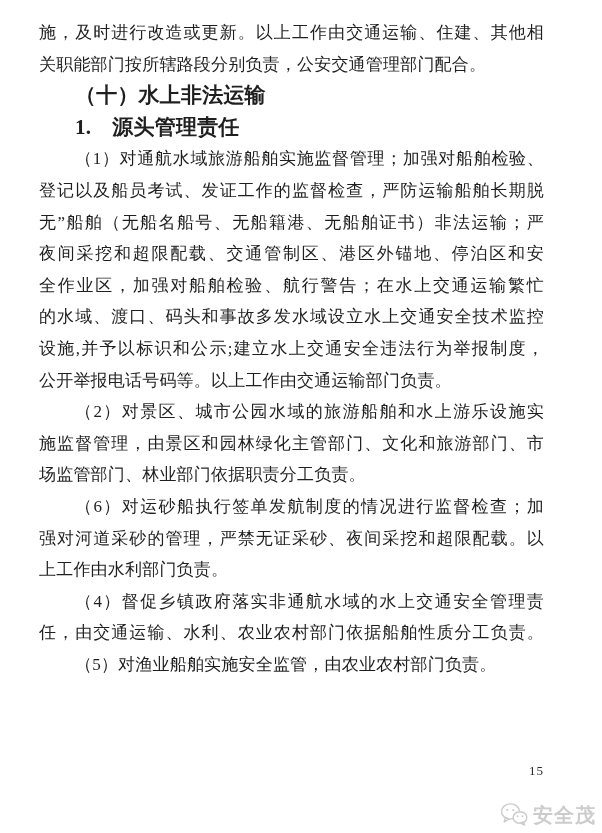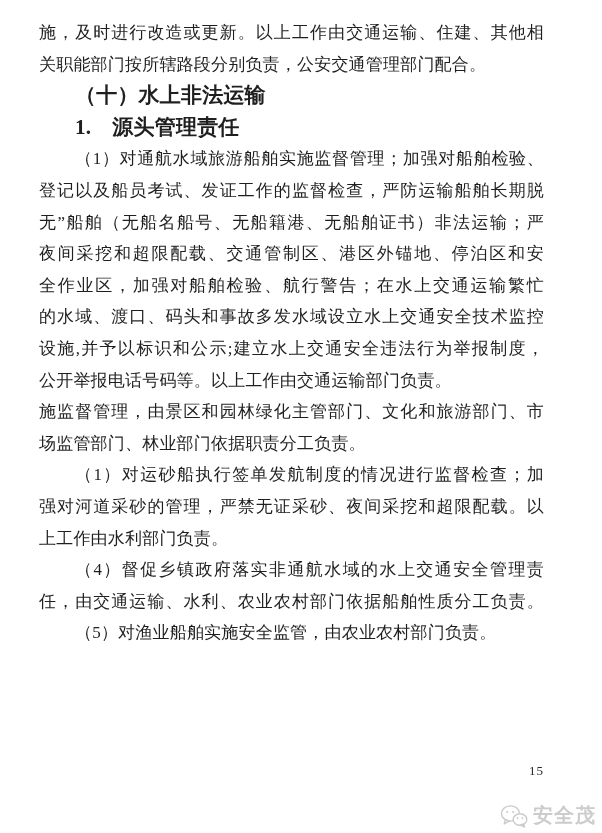--- a/index.html
+++ b/index.html
@@ -55,21 +55,21 @@
     text-align: right;
     font-size: 13px;
     letter-spacing: 1px;
     color: #2a2a2a;
   }
   .watermark {
     position: absolute;
     right: 6px;
     bottom: 4px;
     display: flex;
-    align-items: center;
+    align-items: flex-start;
     gap: 5px;
     color: #cccccc;
   }
   .watermark .brand {
     font-size: 20px;
     font-weight: 600;
     letter-spacing: 1px;
     font-family: "Liberation Sans", "DejaVu Sans", sans-serif;
   }
   .wechat-icon {
@@ -89,23 +89,24 @@
     <div class="ln ind bold">（十）水上非法运输</div>
     <div class="ln ind bold">1.　源头管理责任</div>
     <div class="ln ind jf">（1）对通航水域旅游船舶实施监督管理；加强对船舶检验、</div>
     <div class="ln jf">登记以及船员考试、发证工作的监督检查，严防运输船舶长期脱</div>
     <div class="ln jf">无”船舶（无船名船号、无船籍港、无船舶证书）非法运输；严</div>
     <div class="ln jf">夜间采挖和超限配载、交通管制区、港区外锚地、停泊区和安</div>
     <div class="ln jf">全作业区，加强对船舶检验、航行警告；在水上交通运输繁忙</div>
     <div class="ln jf">的水域、渡口、码头和事故多发水域设立水上交通安全技术监控</div>
     <div class="ln jf">设施,并予以标识和公示;建立水上交通安全违法行为举报制度，</div>
     <div class="ln">公开举报电话号码等。以上工作由交通运输部门负责。</div>
+    <div class="ln ind jf">（2）对景区、城市公园水域的旅游船舶和水上游乐设施实</div>
     <div class="ln jf">施监督管理，由景区和园林绿化主管部门、文化和旅游部门、市</div>
     <div class="ln">场监管部门、林业部门依据职责分工负责。</div>
-    <div class="ln ind jf">（1）对运砂船执行签单发航制度的情况进行监督检查；加</div>
+    <div class="ln ind jf">（6）对运砂船执行签单发航制度的情况进行监督检查；加</div>
     <div class="ln jf">强对河道采砂的管理，严禁无证采砂、夜间采挖和超限配载。以</div>
     <div class="ln">上工作由水利部门负责。</div>
     <div class="ln ind jf">（4）督促乡镇政府落实非通航水域的水上交通安全管理责</div>
     <div class="ln jf">任，由交通运输、水利、农业农村部门依据船舶性质分工负责。</div>
     <div class="ln ind">（5）对渔业船舶实施安全监管，由农业农村部门负责。</div>
   </div>
 
   <div class="page-number">15</div>
 
   <div class="watermark">

